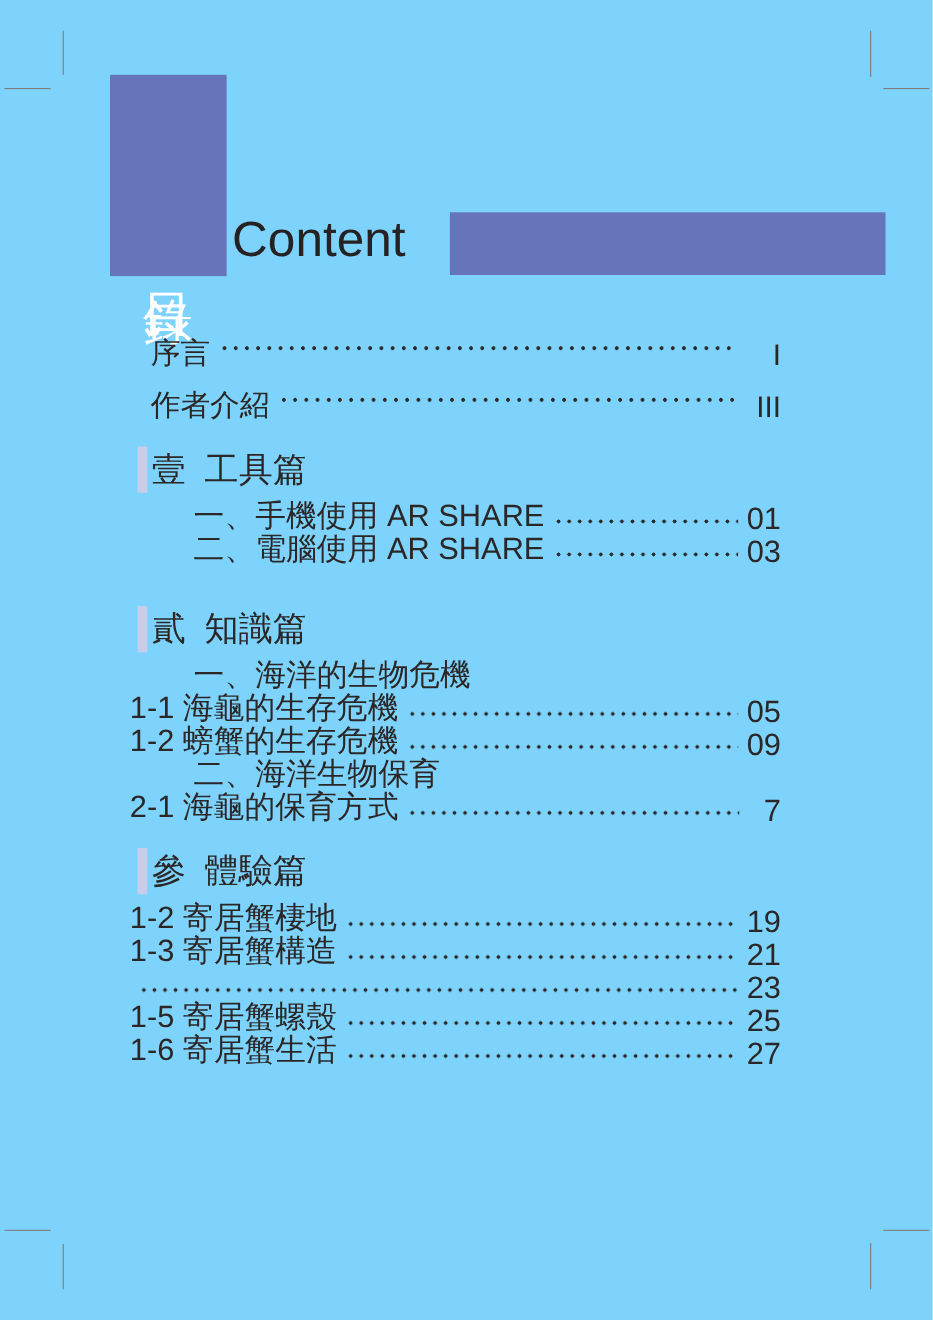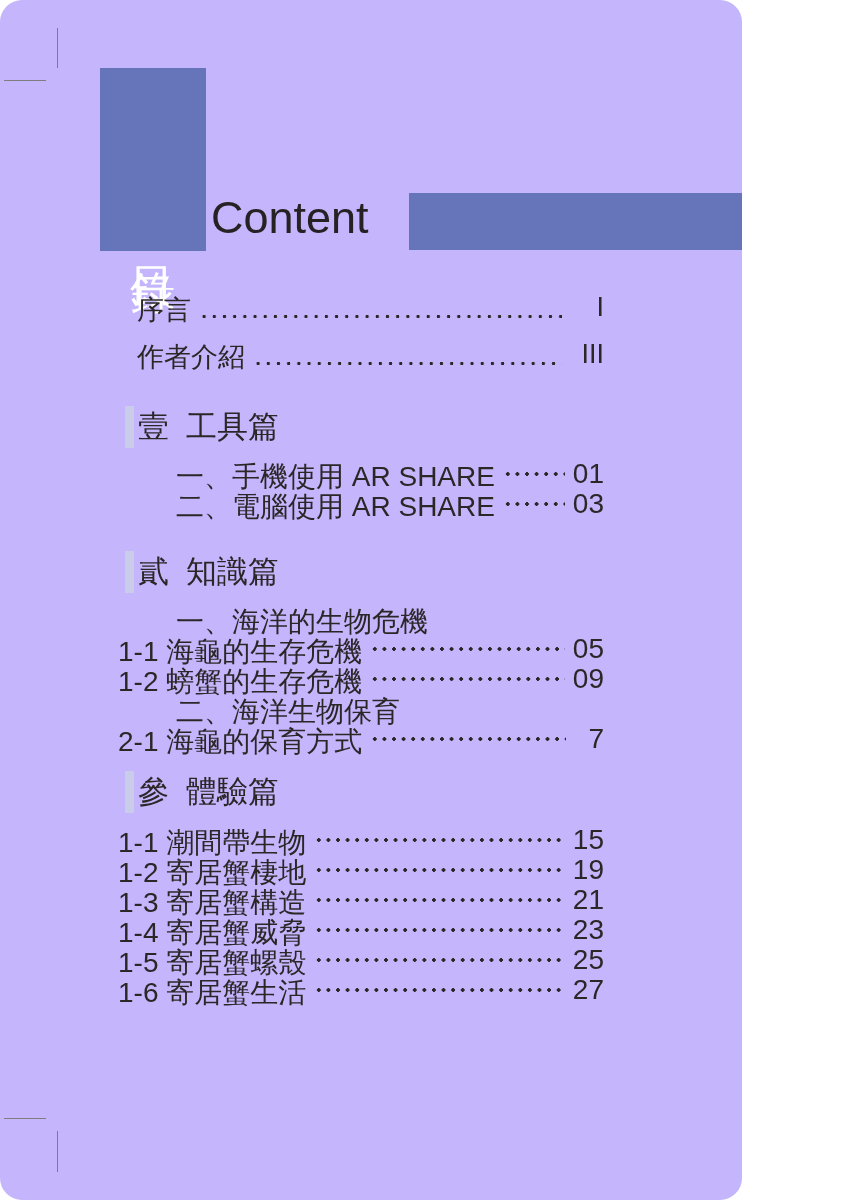--- a/index.html
+++ b/index.html
@@ -1,20 +1,19 @@
 <!DOCTYPE html>
 <html style="--accent: #6674b9; --accent-light: #c9cde9; --text: #2b2727;"><head>
 <meta charset="utf-8">
 <style>
   html,body{margin:0;padding:0;background:#ffffff;}
   .page{
-    position:relative;width:742px;height:1200px;background:#c4b5fd;overflow:hidden;
+    position:relative;width:848px;height:1200px;background:#7dd3fc;overflow:hidden;
     font-family:"Liberation Sans","DejaVu Sans",sans-serif;
     color:var(--text,#2b2727);
-    border-radius:22px;
   }
   
   .mark{position:absolute;background:#7d7d7d;}
   .m-tl-v{left:57px;top:28px;width:1px;height:40px;}
   .m-tl-h{left:4px;top:80px;width:42px;height:1px;}
   .m-tr-v{left:791px;top:28px;width:1px;height:42px;}
   .m-tr-h{left:803px;top:80px;width:42px;height:1px;}
   .m-bl-h{left:4px;top:1118px;width:42px;height:1px;}
   .m-bl-v{left:57px;top:1131px;width:1px;height:41px;}
   .m-br-h{left:803px;top:1118px;width:42px;height:1px;}
@@ -34,21 +33,21 @@
     position:absolute;left:211px;top:190px;height:56px;display:flex;align-items:center;
     font-size:45px;letter-spacing:0px;color:#262223;font-weight:500;
   }
   .header-bar{
     position:absolute;left:409px;top:193px;width:396px;height:57px;
     background:var(--accent,#6674b9);
   }
 
   
   .toc{position:absolute;left:0;right:0;top:292px;}
-  .row{display:flex;align-items:flex-start;padding-right:138px;}
+  .row{display:flex;align-items:flex-end;padding-right:138px;}
   .front-row{height:47px;font-size:27px;padding-left:137px;font-weight:500;}
   .item-row{height:30px;font-size:28px;font-weight:500;}
   .lvl1{padding-left:176px;}
   .lvl2{padding-left:118px;}
   .label{white-space:nowrap;}
   .dots{
     flex:1;height:8px;margin:2px 8px 0 8px;align-self:center;
     background-image:radial-gradient(circle,var(--text,#2b2727) 1.65px,rgba(0,0,0,0) 1.9px);
     background-size:9.6px 8px;background-position:0 50%;background-repeat:repeat-x;
   }
@@ -160,40 +159,34 @@
   </div>
 
   <div class="section">
     <div class="sec-header">
       <span class="accent"></span>
       <span class="sec-numeral">參</span>
       <span class="sec-title">體驗篇</span>
     </div>
     <div class="sec-items">
 
-  <div class="row lvl2 item-row">
-    <span class="label">1-1 潮間帶生物</span>
-    <span class="dots"></span>
-    <span class="page-num">15</span>
-  </div>
 
   <div class="row lvl2 item-row">
     <span class="label">1-2 寄居蟹棲地</span>
     <span class="dots"></span>
     <span class="page-num">19</span>
   </div>
 
   <div class="row lvl2 item-row">
     <span class="label">1-3 寄居蟹構造</span>
     <span class="dots"></span>
     <span class="page-num">21</span>
   </div>
 
   <div class="row lvl2 item-row">
-    <span class="label">1-4 寄居蟹威脅</span>
     <span class="dots"></span>
     <span class="page-num">23</span>
   </div>
 
   <div class="row lvl2 item-row">
     <span class="label">1-5 寄居蟹螺殼</span>
     <span class="dots"></span>
     <span class="page-num">25</span>
   </div>
 

